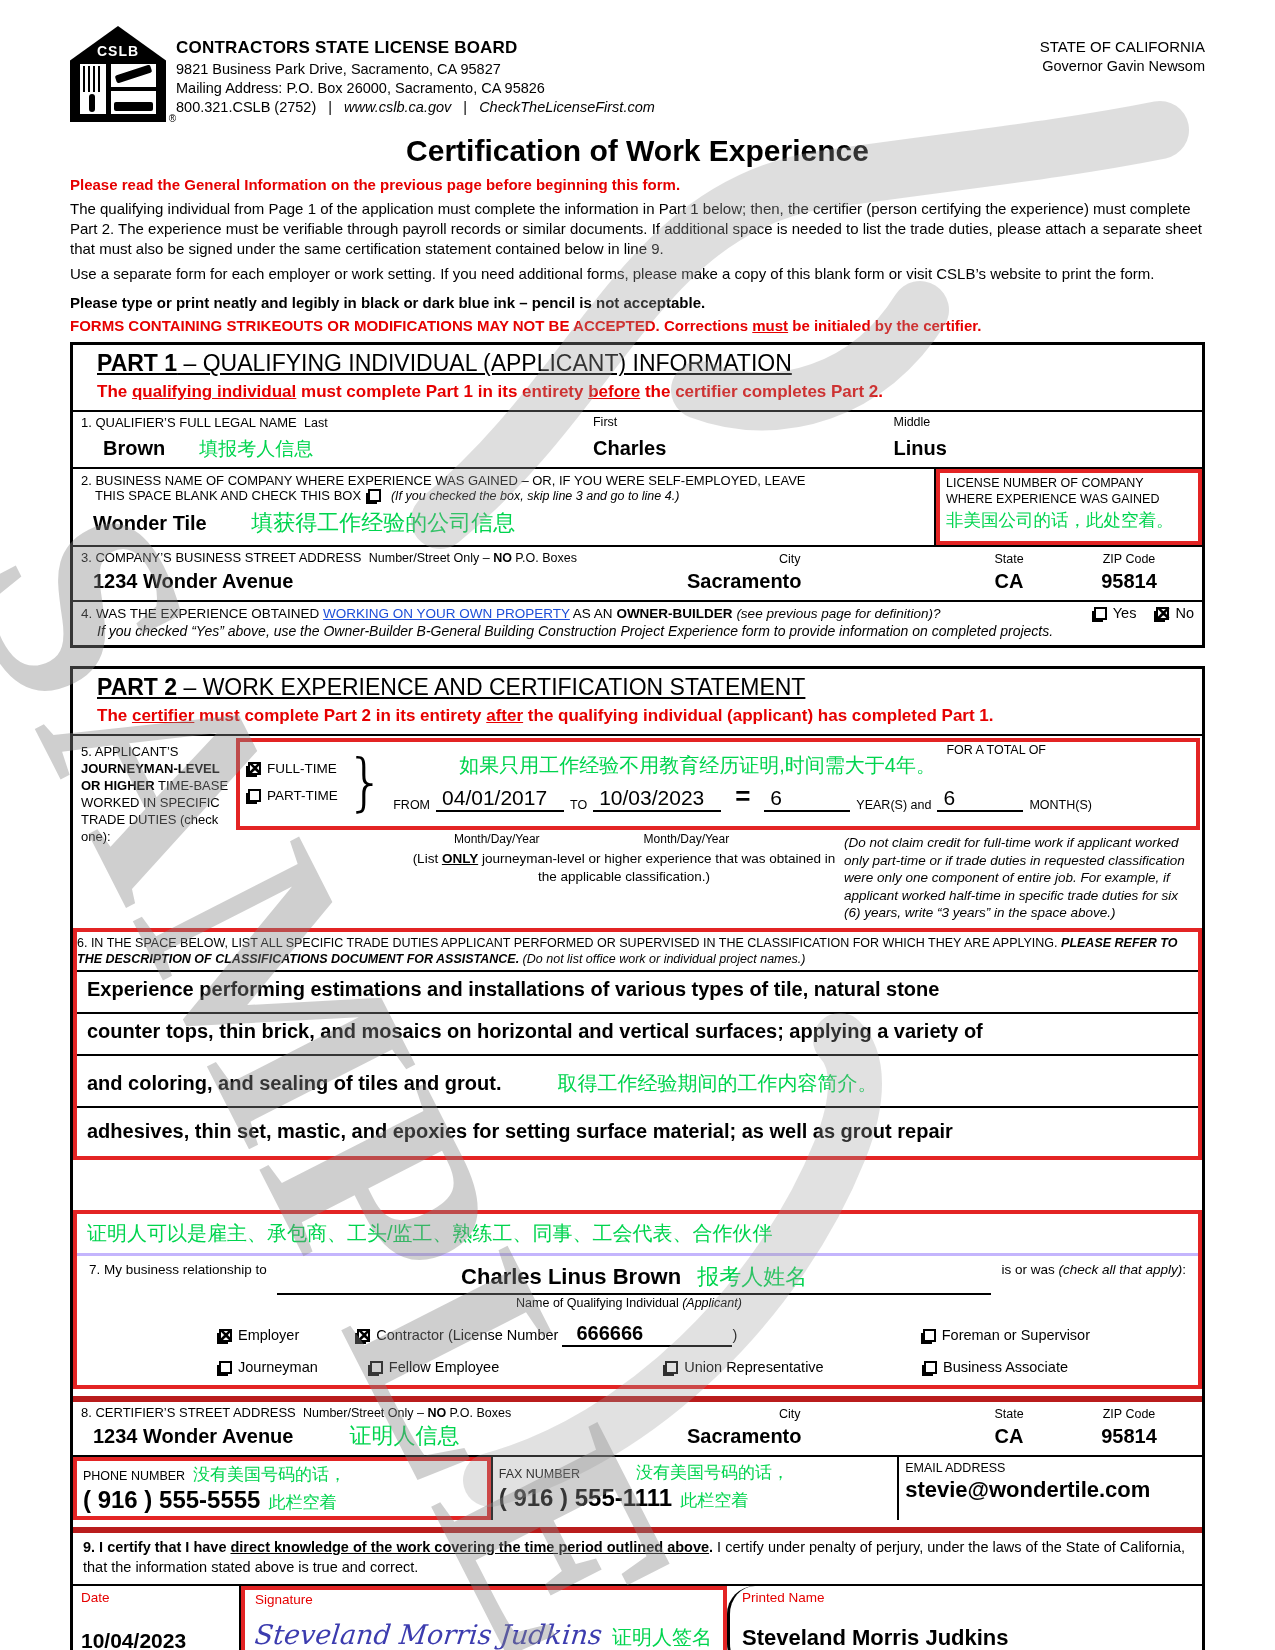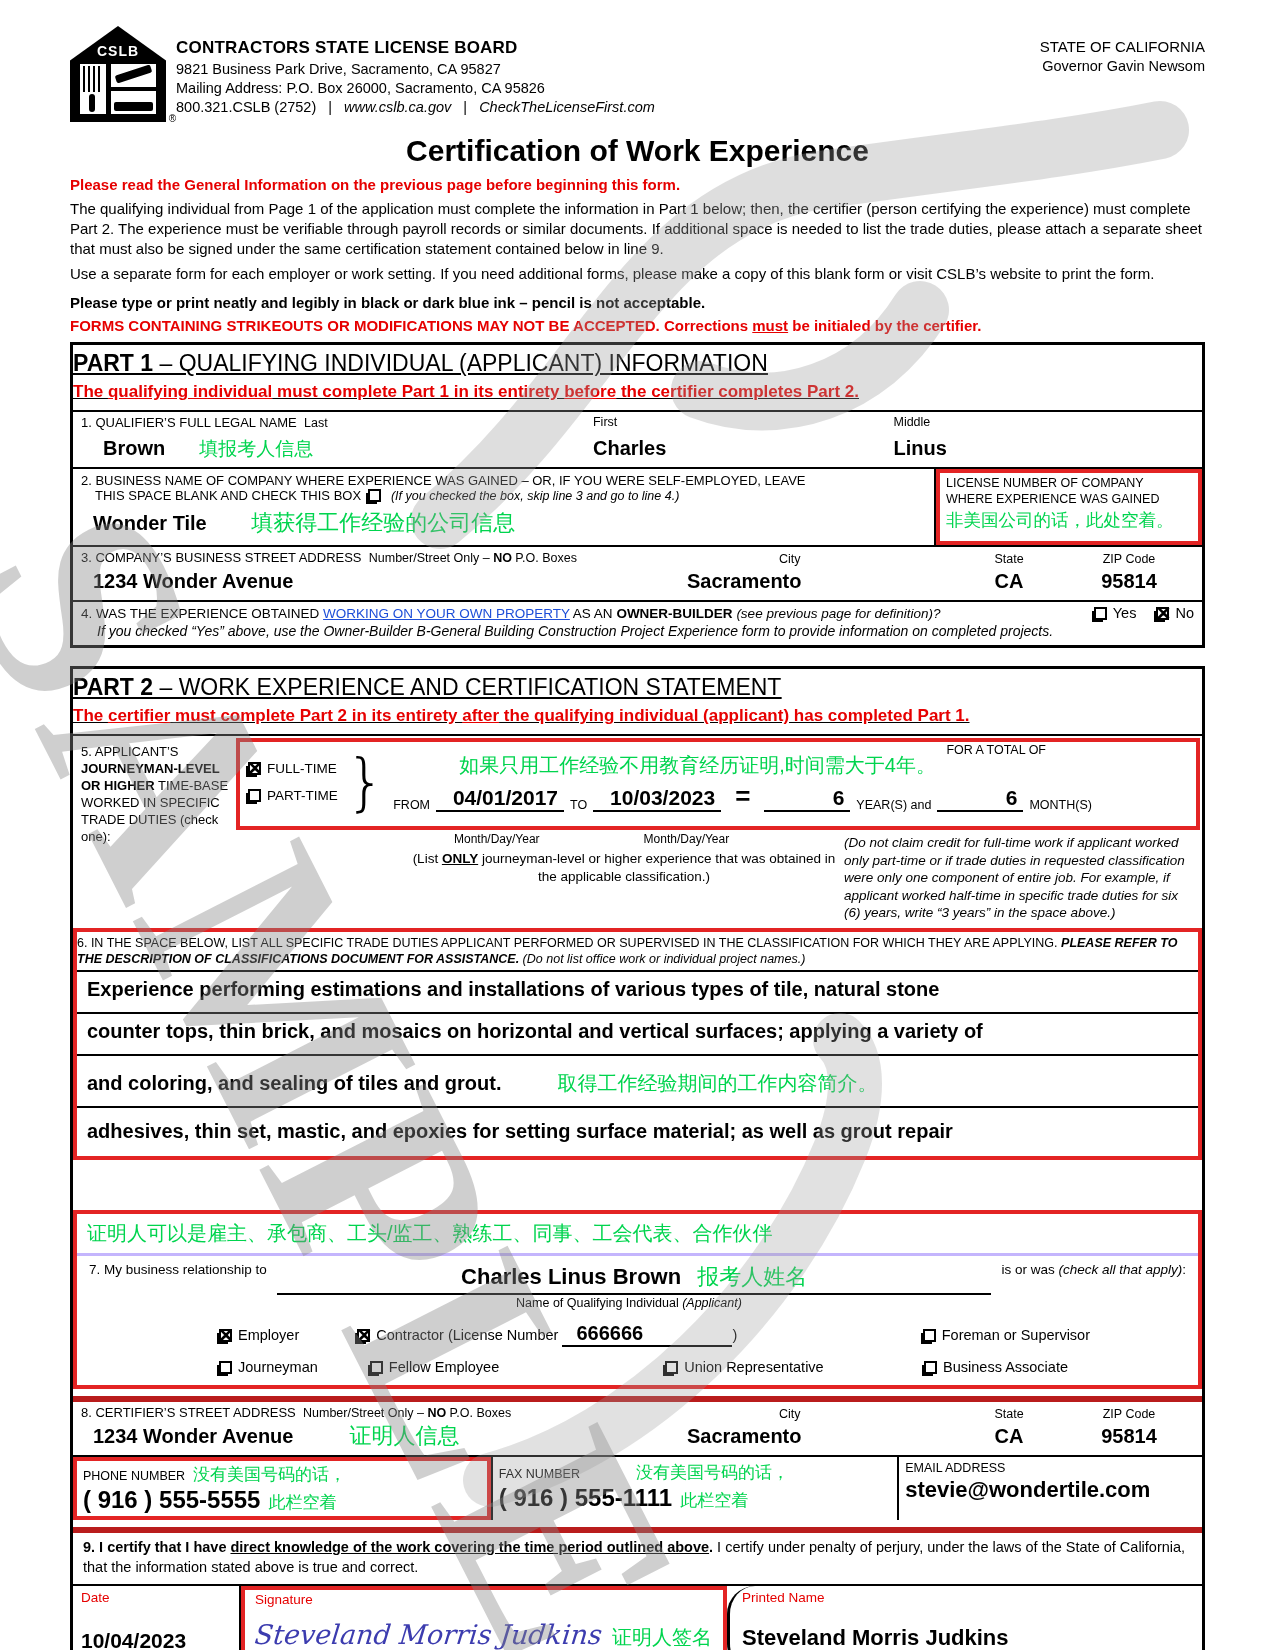--- a/index.html
+++ b/index.html
@@ -35,21 +35,21 @@
   .title { text-align:center; font-size:30px; font-weight:bold; margin:12px 0 8px; }
   .rednote { color:#e60000; font-weight:bold; font-size:15px; margin:4px 0 6px; }
   .para { font-size:15px; line-height:1.32; margin:6px 0; }
   .boldnote { font-size:15px; font-weight:bold; margin:10px 0 6px; }
   .redwarn { color:#e60000; font-weight:bold; font-size:15px; margin:4px 0 8px; }
   .uline { text-decoration:underline; }
 
   
   .partbox { border:3px solid #000; margin-top:6px; }
   .part2box { margin-top:18px; }
-  .part-head { padding:5px 0 2px;text-decoration:underline; }
+  .part-head { padding:5px 24px 2px; }
   .part-title { font-size:23px; font-weight:normal; text-decoration:underline; }
   .part-title b { font-weight:bold; }
   .part-sub { color:#e60000; font-weight:bold; font-size:17px; margin:5px 0 6px; }
   .row { border-top:2px solid #000; position:relative; }
   .pad { padding:3px 8px; }
   .lbl { font-size:13px; }
   .sublbl { font-size:12.5px; }
   .val { font-size:20px; font-weight:bold; }
   .green { color:#00d44e; }
   .ann { font-size:19px; }
@@ -87,21 +87,21 @@
   
   .line5 { display:flex; padding:0; }
   .l5left { width:180px; padding:8px 6px 6px 8px; font-size:13px; line-height:1.3; }
   .l5right { flex:1; position:relative; padding:2px 2px 0 0; }
   .l5red { border:4px solid #e32424; display:flex; align-items:center; gap:8px; padding:4px 8px 8px; min-height:92px; position:relative; }
   .l5cbcol { display:flex; flex-direction:column; gap:12px; font-size:13.5px; white-space:nowrap; }
   .brace { font-size:62px; font-weight:300; line-height:.85; font-family:"DejaVu Sans",sans-serif; }
   .l5body { flex:1; }
   .l5green { font-size:20px; margin:0 0 2px 66px; }
   .l5dates { display:flex; align-items:flex-end; gap:6px; font-size:12.5px; white-space:nowrap; }
-  .uval { border-bottom:2px solid #000; font-weight:bold; font-size:21px; text-align:right; padding:0 6px; }
+  .uval { border-bottom:2px solid #000; font-weight:normal; font-size:21px; text-align:left; padding:0 6px; }
   .dte { min-width:128px; }
   .num { min-width:86px; }
   .eq { font-size:26px; font-weight:bold; margin:0 8px; }
   .total { position:absolute; top:1px; right:150px; font-size:12.5px; }
   .l5below { display:flex; margin-top:2px; }
   .l5bleft { flex:1; }
   .mdyrow { display:flex; font-size:12px; }
   .mdy1 { margin-left:218px; } .mdy2 { margin-left:104px; }
   .listnote { width:440px; margin:4px 0 0 168px; text-align:center; font-size:13.5px; line-height:1.3; }
   .donote { width:356px; font-style:italic; font-size:13.5px; line-height:1.3; padding:2px 4px 6px 0; }

